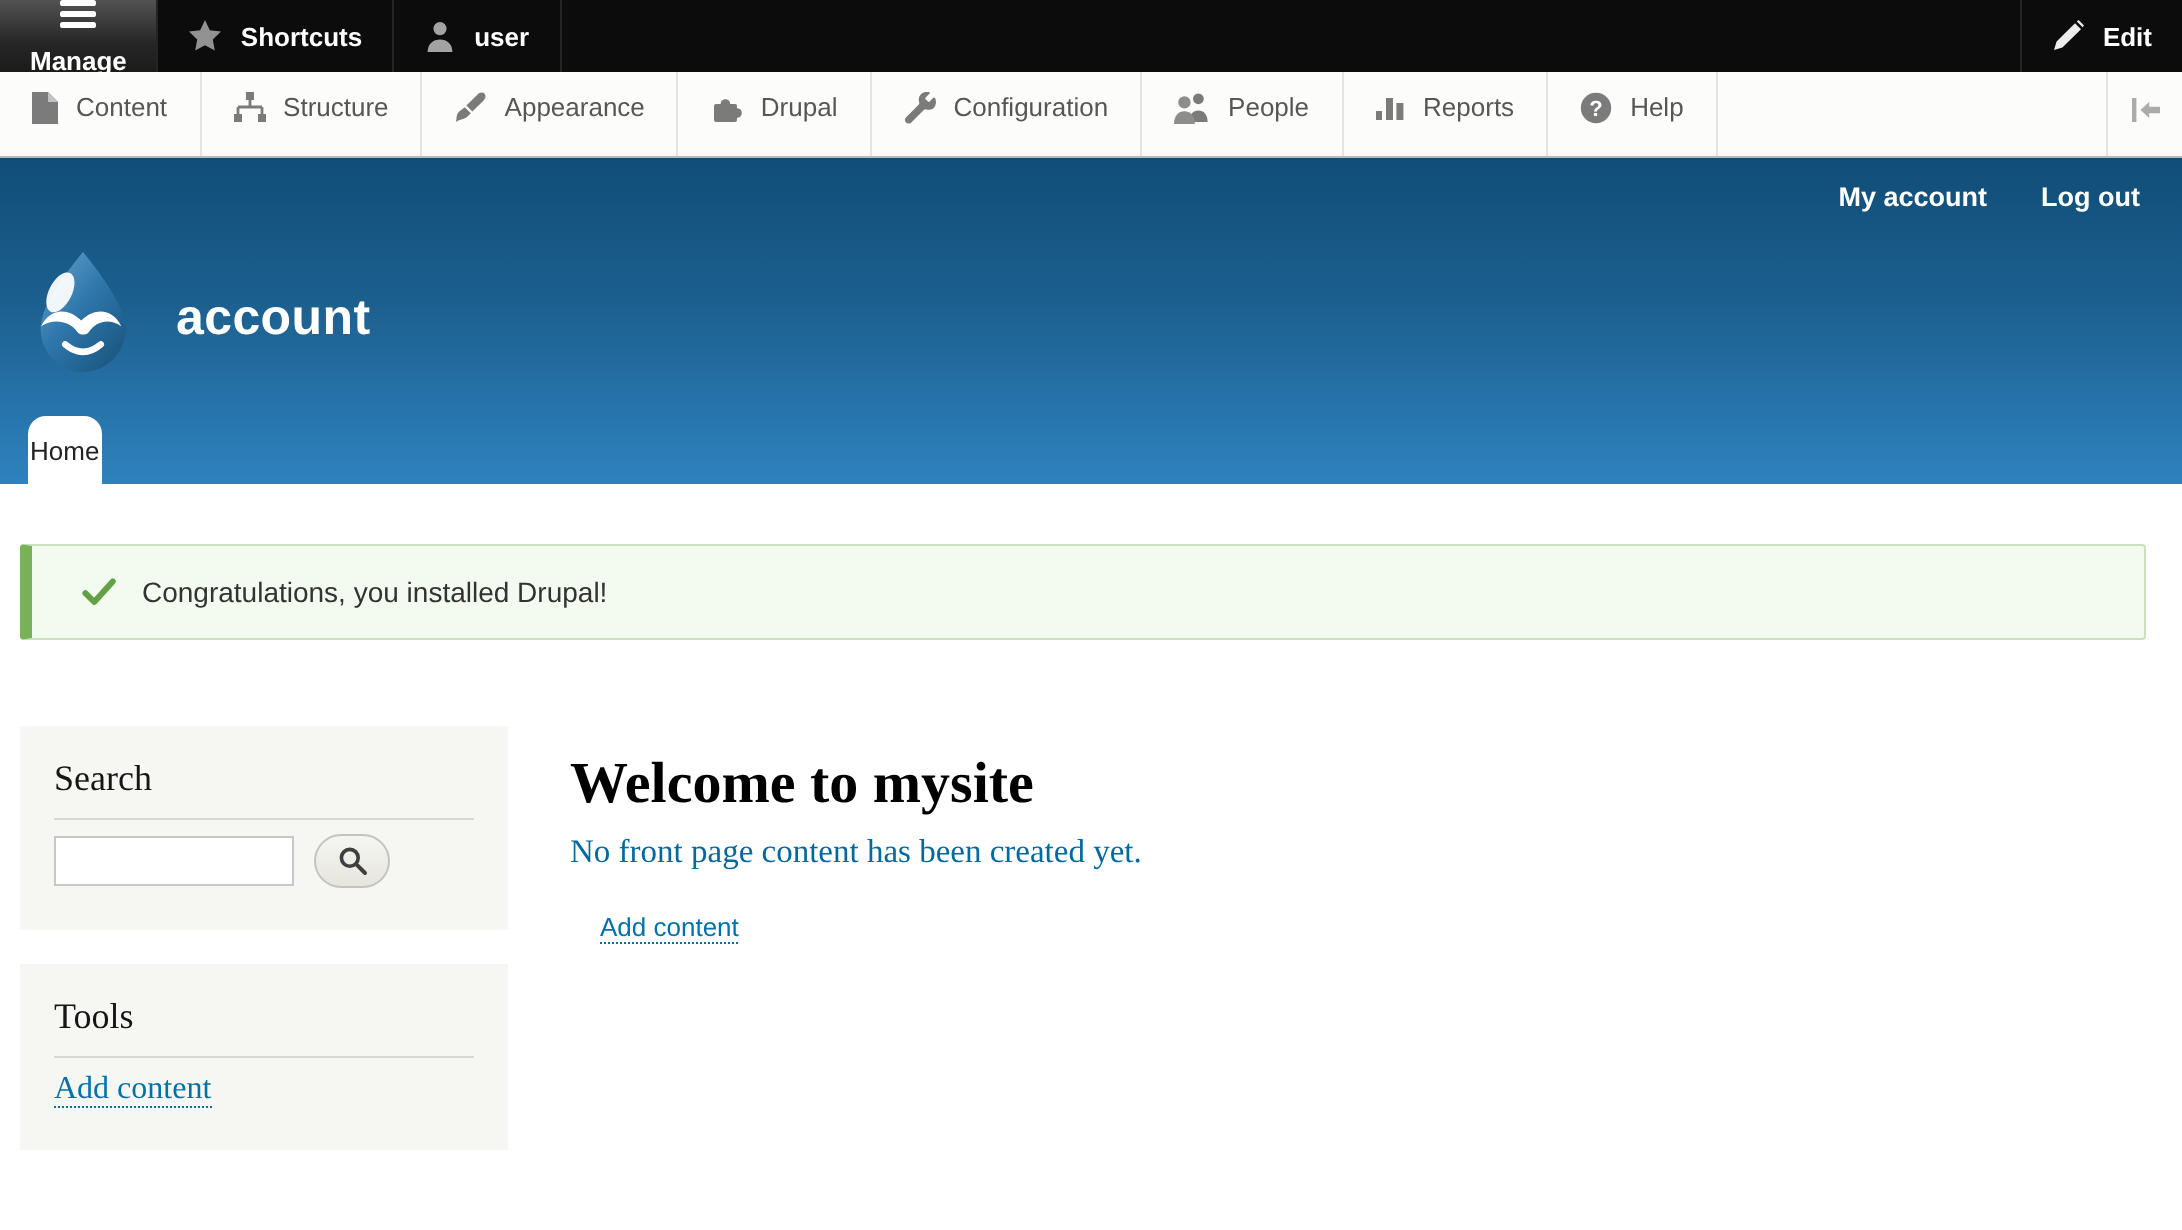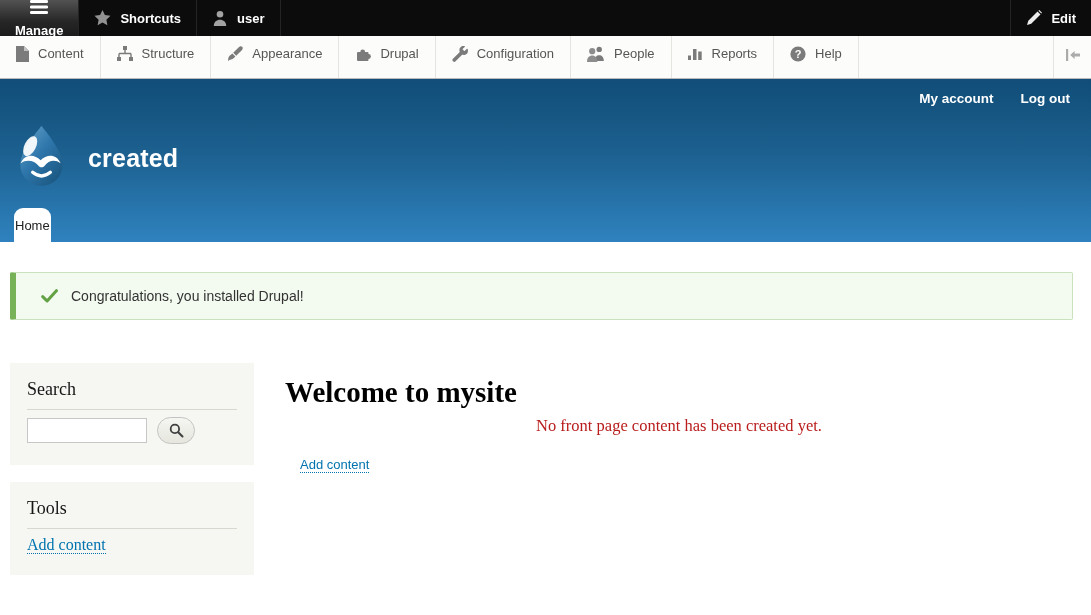--- a/index.html
+++ b/index.html
@@ -52,22 +52,22 @@
     font-size:13px; padding:0 5px; outline:none; }
   .search-form button { width:38px; height:27px; border-radius:14px; border:1px solid #c3c3c3;
     background:linear-gradient(180deg,#f5f5f2,#e6e6de); display:flex; align-items:center;
     justify-content:center; cursor:pointer; }
   .serif-link { font-family:"Liberation Serif", serif; font-size:16px; color:#0073ae;
     text-decoration:none; border-bottom:1px dotted #0073ae; cursor:pointer; }
 
   main { flex:1; padding-top:13px; }
   main h1 { font-family:"Liberation Serif", serif; font-size:29px; font-weight:bold;
     color:#000; margin-bottom:7px; }
-  main p { font-family:"Liberation Serif", serif; font-size:16.5px; color:#b91c1c;
-    margin-bottom:19px;text-align:center; }
+  main p { font-family:"Liberation Serif", serif; font-size:16.5px; color:#0369a1;
+    margin-bottom:19px; }
   .action-link { margin-left:15px; font-size:13px; color:#0073ae; text-decoration:none;
     border-bottom:1px dotted #0073ae; cursor:pointer; }
 </style>
 </head>
 <body>
 
 <div class="admin-bar">
   <div class="admin-item active">
     <span class="icon">
       <svg width="18" height="14" viewBox="0 0 18 14">
@@ -214,21 +214,21 @@
             <stop offset="0.5" stop-color="#2e76ab"></stop>
             <stop offset="1" stop-color="#1a567f"></stop>
           </linearGradient>
         </defs>
         <path d="M30 1C30 1 13 21 9.5 33.5a21.6 21.6 0 1 0 41 0C47 21 30 1 30 1Z" fill="url(#dropg)"></path>
         <ellipse cx="18.5" cy="21.5" rx="5.8" ry="11" transform="rotate(27 18.5 21.5)" fill="#ffffff" opacity="0.93"></ellipse>
         <path d="M9 41c4.5-9.5 14-10 21-3 7-7 16.5-6.5 21 3-5.5-4-12.5-3.5-17 3-1.2 1.8-4.8 1.8-6 0-4.5-6.5-13.5-7-19-3z" fill="#fff" transform="translate(0 -1) scale(0.97)"></path>
         <path d="M21 48q9 7.5 18 0" stroke="#fff" stroke-width="3.4" fill="none" stroke-linecap="round"></path>
       </svg>
     </span>
-    <a class="site-name">created</a>
+    <a class="site-name">account</a>
   </div>
   <div class="header-tabs">
     <a class="home-tab">Home</a>
   </div>
 </div>
 
 <div class="messages">
   <span style="display:flex;">
     <svg width="17" height="14" viewBox="0 0 17 14">
         <path d="M1.7 7.6l4.4 4.4L15.4 1.7" fill="none" stroke="#62a144" stroke-width="3" stroke-linecap="round" stroke-linejoin="round"></path>

